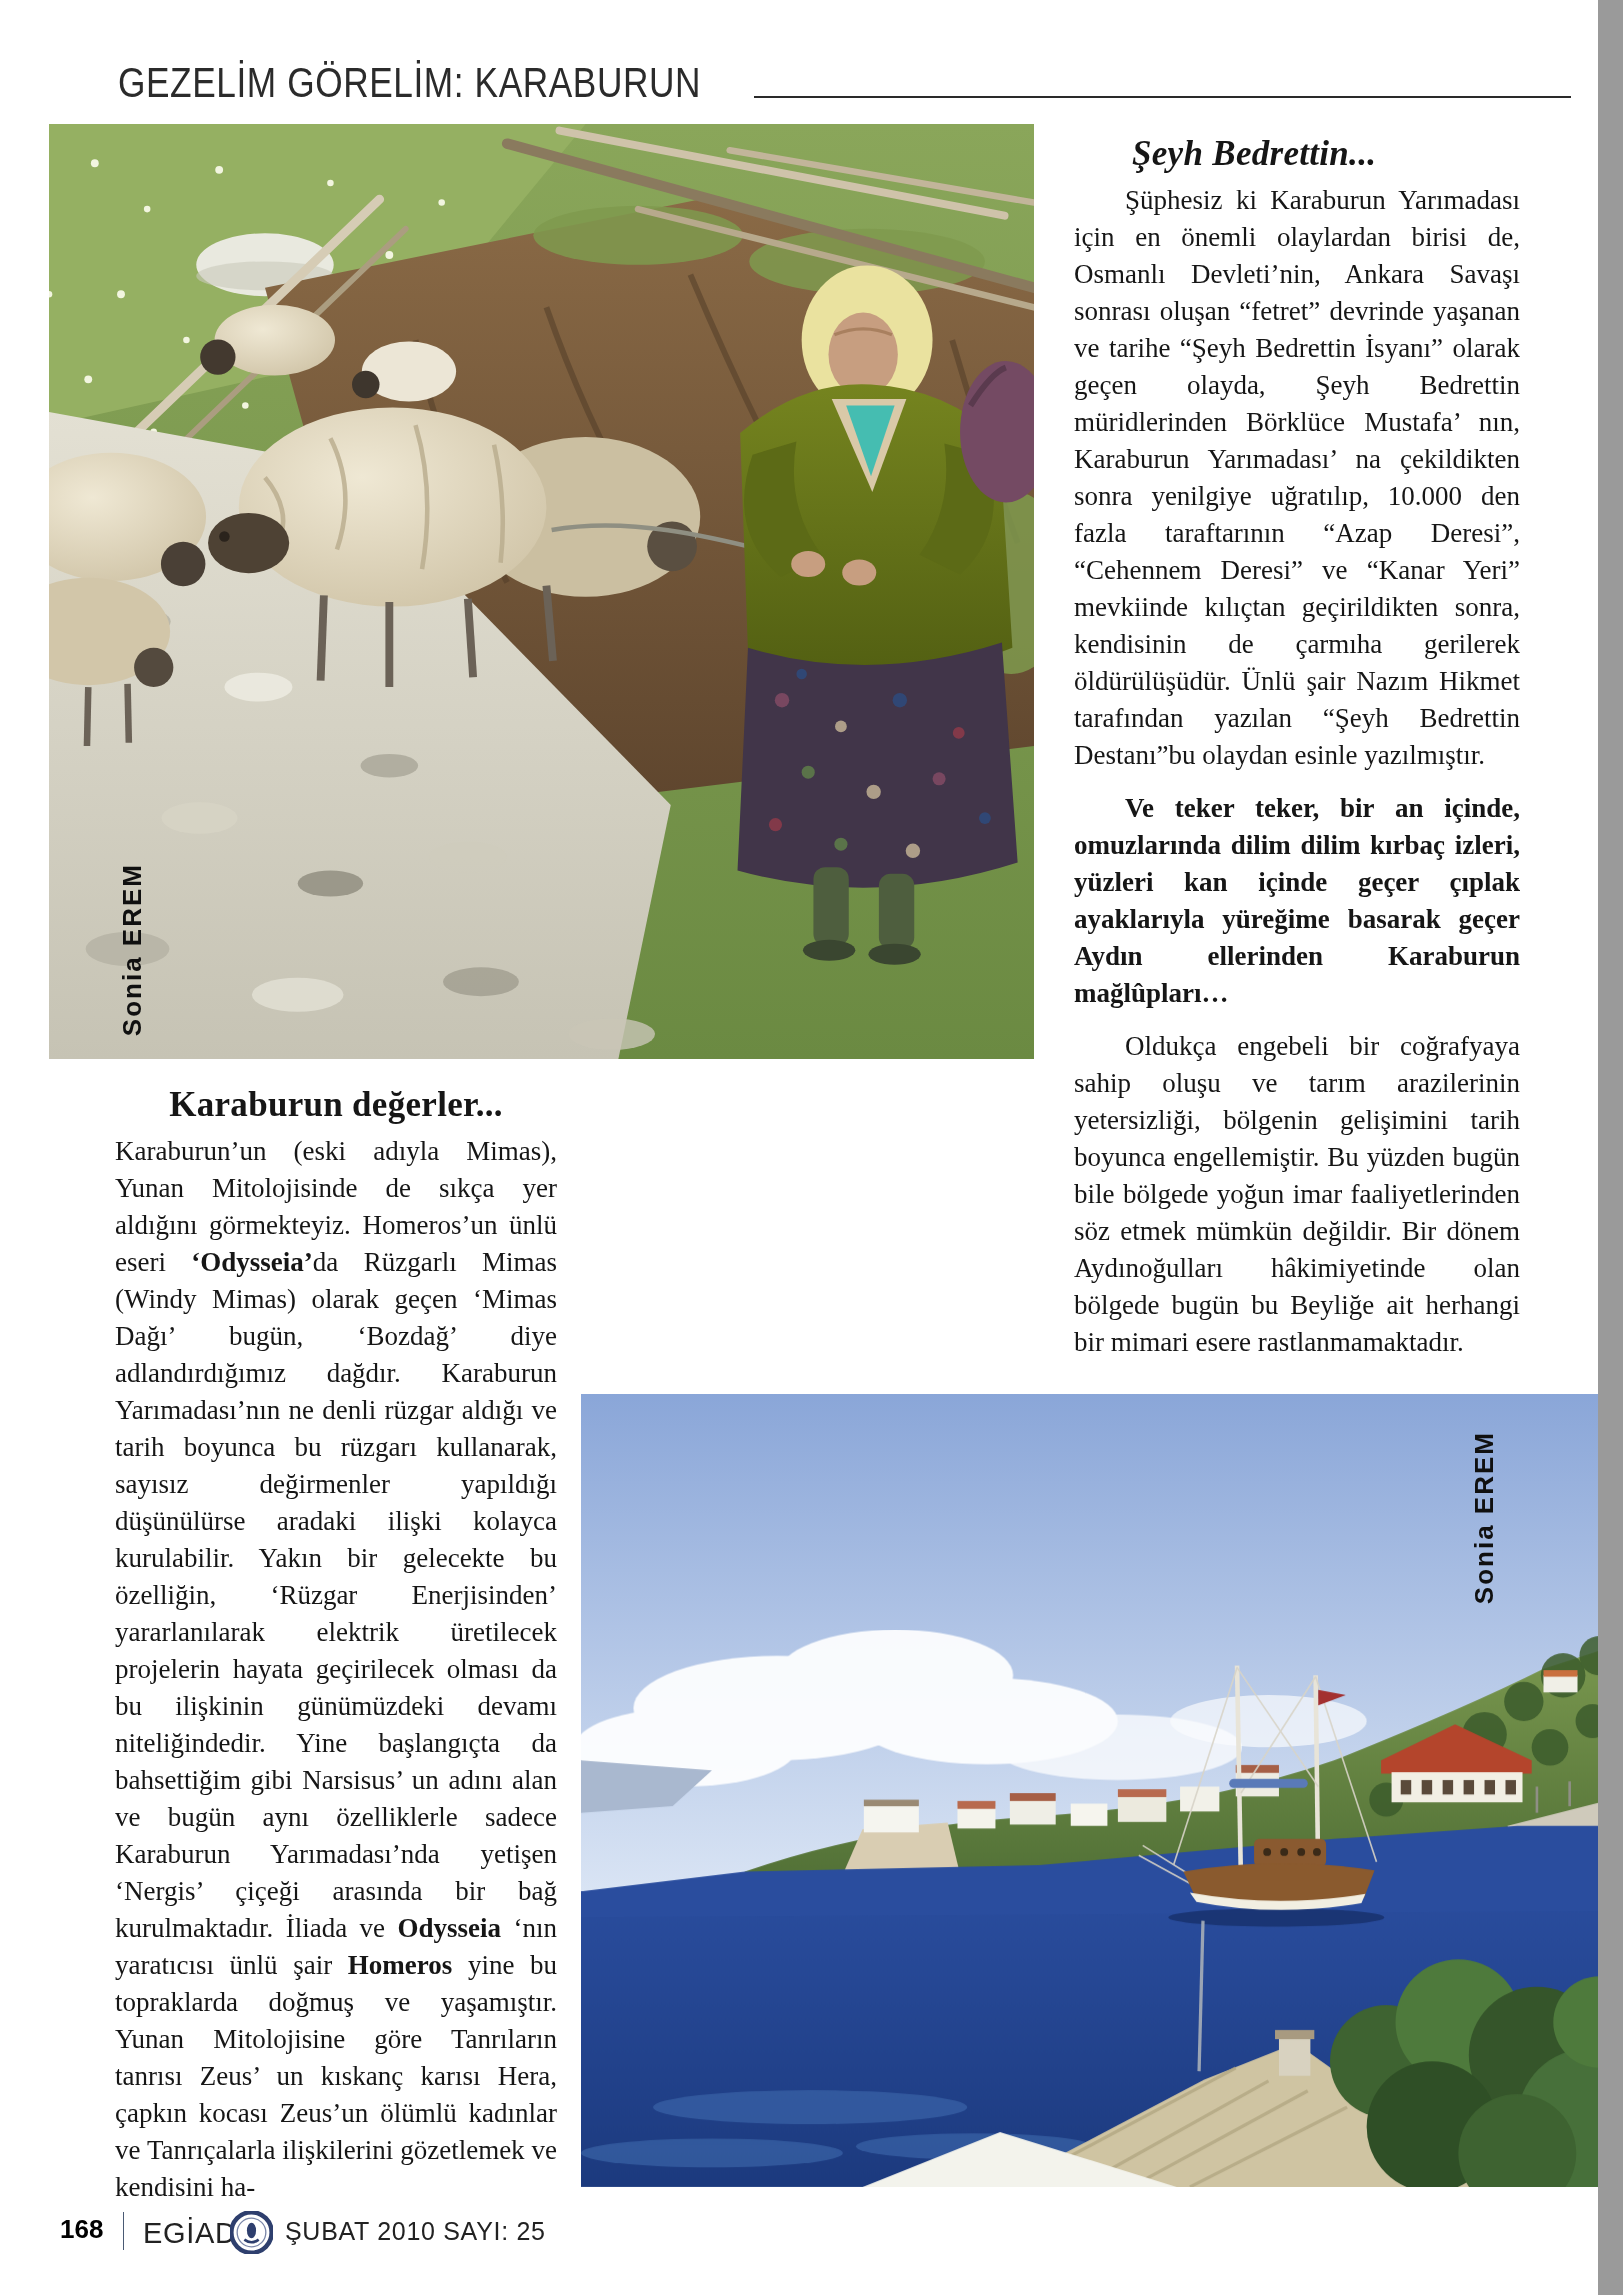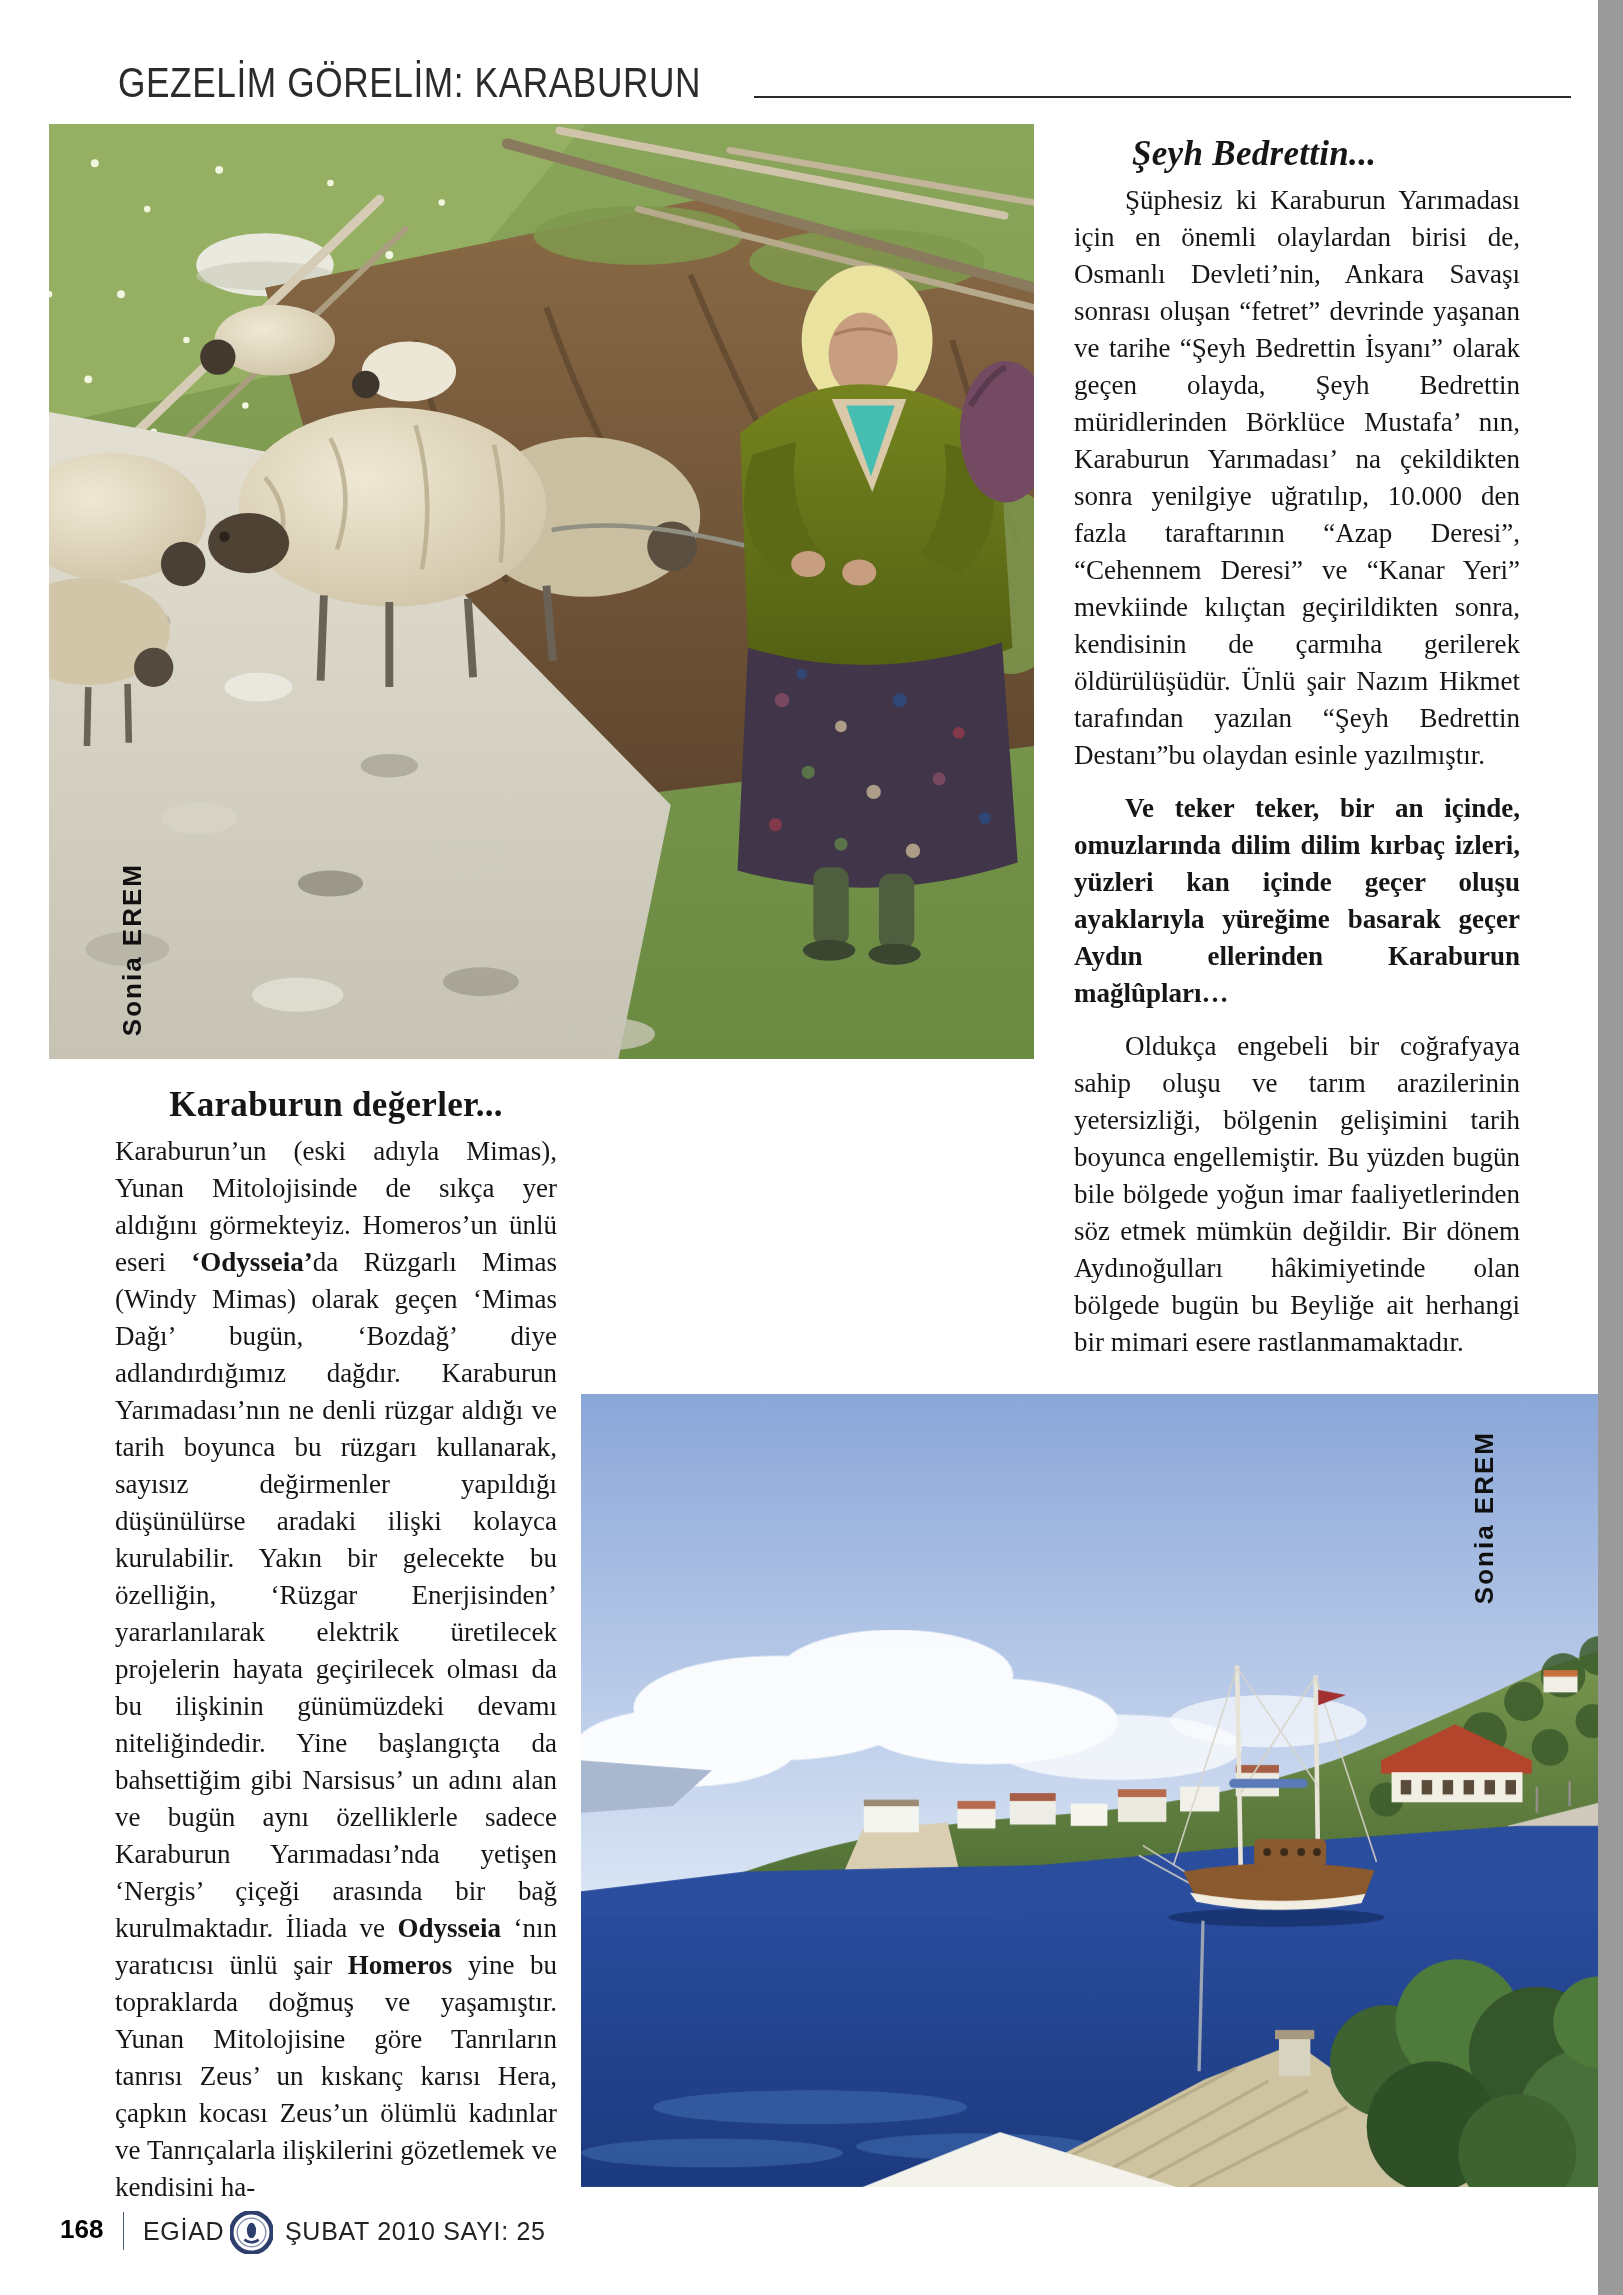--- a/index.html
+++ b/index.html
@@ -44,21 +44,21 @@
   h2.center { text-align:center; margin-left:0; }
 
   
   .footer-num {
     position:absolute; left:60px; top:2214px;
     font-family:"Liberation Sans", sans-serif; font-weight:bold; font-size:26px; color:#000000;
   }
   .footer-rule { position:absolute; left:123px; top:2212px; width:1.3px; height:38px; background:#4a5a74; }
   .footer-brand {
     position:absolute; left:143px; top:2217px;
-    font-family:"Liberation Sans", sans-serif; font-size:25px; color:#222; letter-spacing:0.7px;
+    font-family:"Liberation Sans", sans-serif; font-size:29px; color:#222; letter-spacing:0.7px;
   }
   .footer-logo { position:absolute; left:230px; top:2211px; width:43px; height:43px; }
   .footer-issue {
     position:absolute; left:285px; top:2217px;
     font-family:"Liberation Sans", sans-serif; font-size:25px; color:#222; letter-spacing:0.7px;
   }
 </style>
 </head>
 <body>
 
@@ -222,21 +222,21 @@
         <ellipse cx="1462" cy="470" rx="70" ry="108" fill="#744a63"></ellipse>
         <path d="M 1408 430 Q 1440 380 1462 372" stroke="#5a3a4e" stroke-width="9" fill="none"></path>
       </g>
     </svg>
   </div>
   <div class="vcredit vcredit-top">Sonia EREM</div>
 
   <div class="col col-right">
     <h2 class="head-serif indent">Şeyh Bedrettin...</h2>
     <p>Şüphesiz ki Karaburun Yarımadası için en önemli olaylardan birisi de, Osmanlı Devleti’nin, Ankara Savaşı sonrası oluşan “fetret” devrinde yaşanan ve tarihe “Şeyh Bedrettin İsyanı” olarak geçen olayda, Şeyh Bedrettin müridlerinden Börklüce Mustafa’ nın, Karaburun Yarımadası’ na çekildikten sonra yenilgiye uğratılıp, 10.000 den fazla taraftarının “Azap Deresi”, “Cehennem Deresi” ve “Kanar Yeri” mevkiinde kılıçtan geçirildikten sonra, kendisinin de çarmıha gerilerek öldürülüşüdür. Ünlü şair Nazım Hikmet tarafından yazılan “Şeyh Bedrettin Destanı”bu olaydan esinle yazılmıştır.</p>
-    <p class="boldpara">Ve teker teker, bir an içinde, omuzlarında dilim dilim kırbaç izleri, yüzleri kan içinde geçer oluşu ayaklarıyla yüreğime basarak geçer Aydın ellerinden Karaburun mağlûpları…</p>
+    <p class="boldpara">Ve teker teker, bir an içinde, omuzlarında dilim dilim kırbaç izleri, yüzleri kan içinde geçer çıplak ayaklarıyla yüreğime basarak geçer Aydın ellerinden Karaburun mağlûpları…</p>
     <p>Oldukça engebeli bir coğrafyaya sahip oluşu ve tarım arazilerinin yetersizliği, bölgenin gelişimini tarih boyunca engellemiştir.  Bu yüzden bugün bile bölgede yoğun imar faaliyetlerinden söz etmek mümkün değildir.  Bir dönem Aydınoğulları hâkimiyetinde olan bölgede bugün bu Beyliğe ait herhangi bir mimari esere rastlanmamaktadır.</p>
   </div>
 
   <div class="col col-left">
     <h2 class="head-serif center">Karaburun değerler...</h2>
     <p class="noindent"><span>Karaburun’un (eski adıyla Mimas), Yunan Mitolojisinde de sıkça yer aldığını görmekteyiz.  Homeros’un ünlü eseri </span><b>‘Odysseia’</b><span>da Rüzgarlı Mimas (Windy Mimas) olarak geçen ‘Mimas Dağı’ bugün, ‘Bozdağ’ diye adlandırdığımız dağdır.  Karaburun Yarımadası’nın ne denli rüzgar aldığı ve tarih boyunca bu rüzgarı kullanarak, sayısız değirmenler yapıldığı düşünülürse aradaki ilişki kolayca kurulabilir.  Yakın bir gelecekte bu özelliğin, ‘Rüzgar Enerjisinden’ yararlanılarak elektrik üretilecek projelerin hayata geçirilecek olması da bu ilişkinin günümüzdeki devamı niteliğindedir.  Yine başlangıçta da bahsettiğim gibi Narsisus’ un adını alan ve bugün aynı özelliklerle sadece Karaburun Yarımadası’nda yetişen ‘Nergis’ çiçeği arasında bir bağ kurulmaktadır.  İliada ve </span><b>Odysseia</b><span> ‘nın yaratıcısı ünlü şair </span><b>Homeros</b><span> yine bu topraklarda doğmuş ve yaşamıştır.  Yunan Mitolojisine göre Tanrıların tanrısı Zeus’ un kıskanç karısı Hera, çapkın kocası Zeus’un ölümlü kadınlar ve Tanrıçalarla ilişkilerini gözetlemek ve kendisini ha-</span></p>
   </div>
 
 
   <div class="photo photo-bottom">

